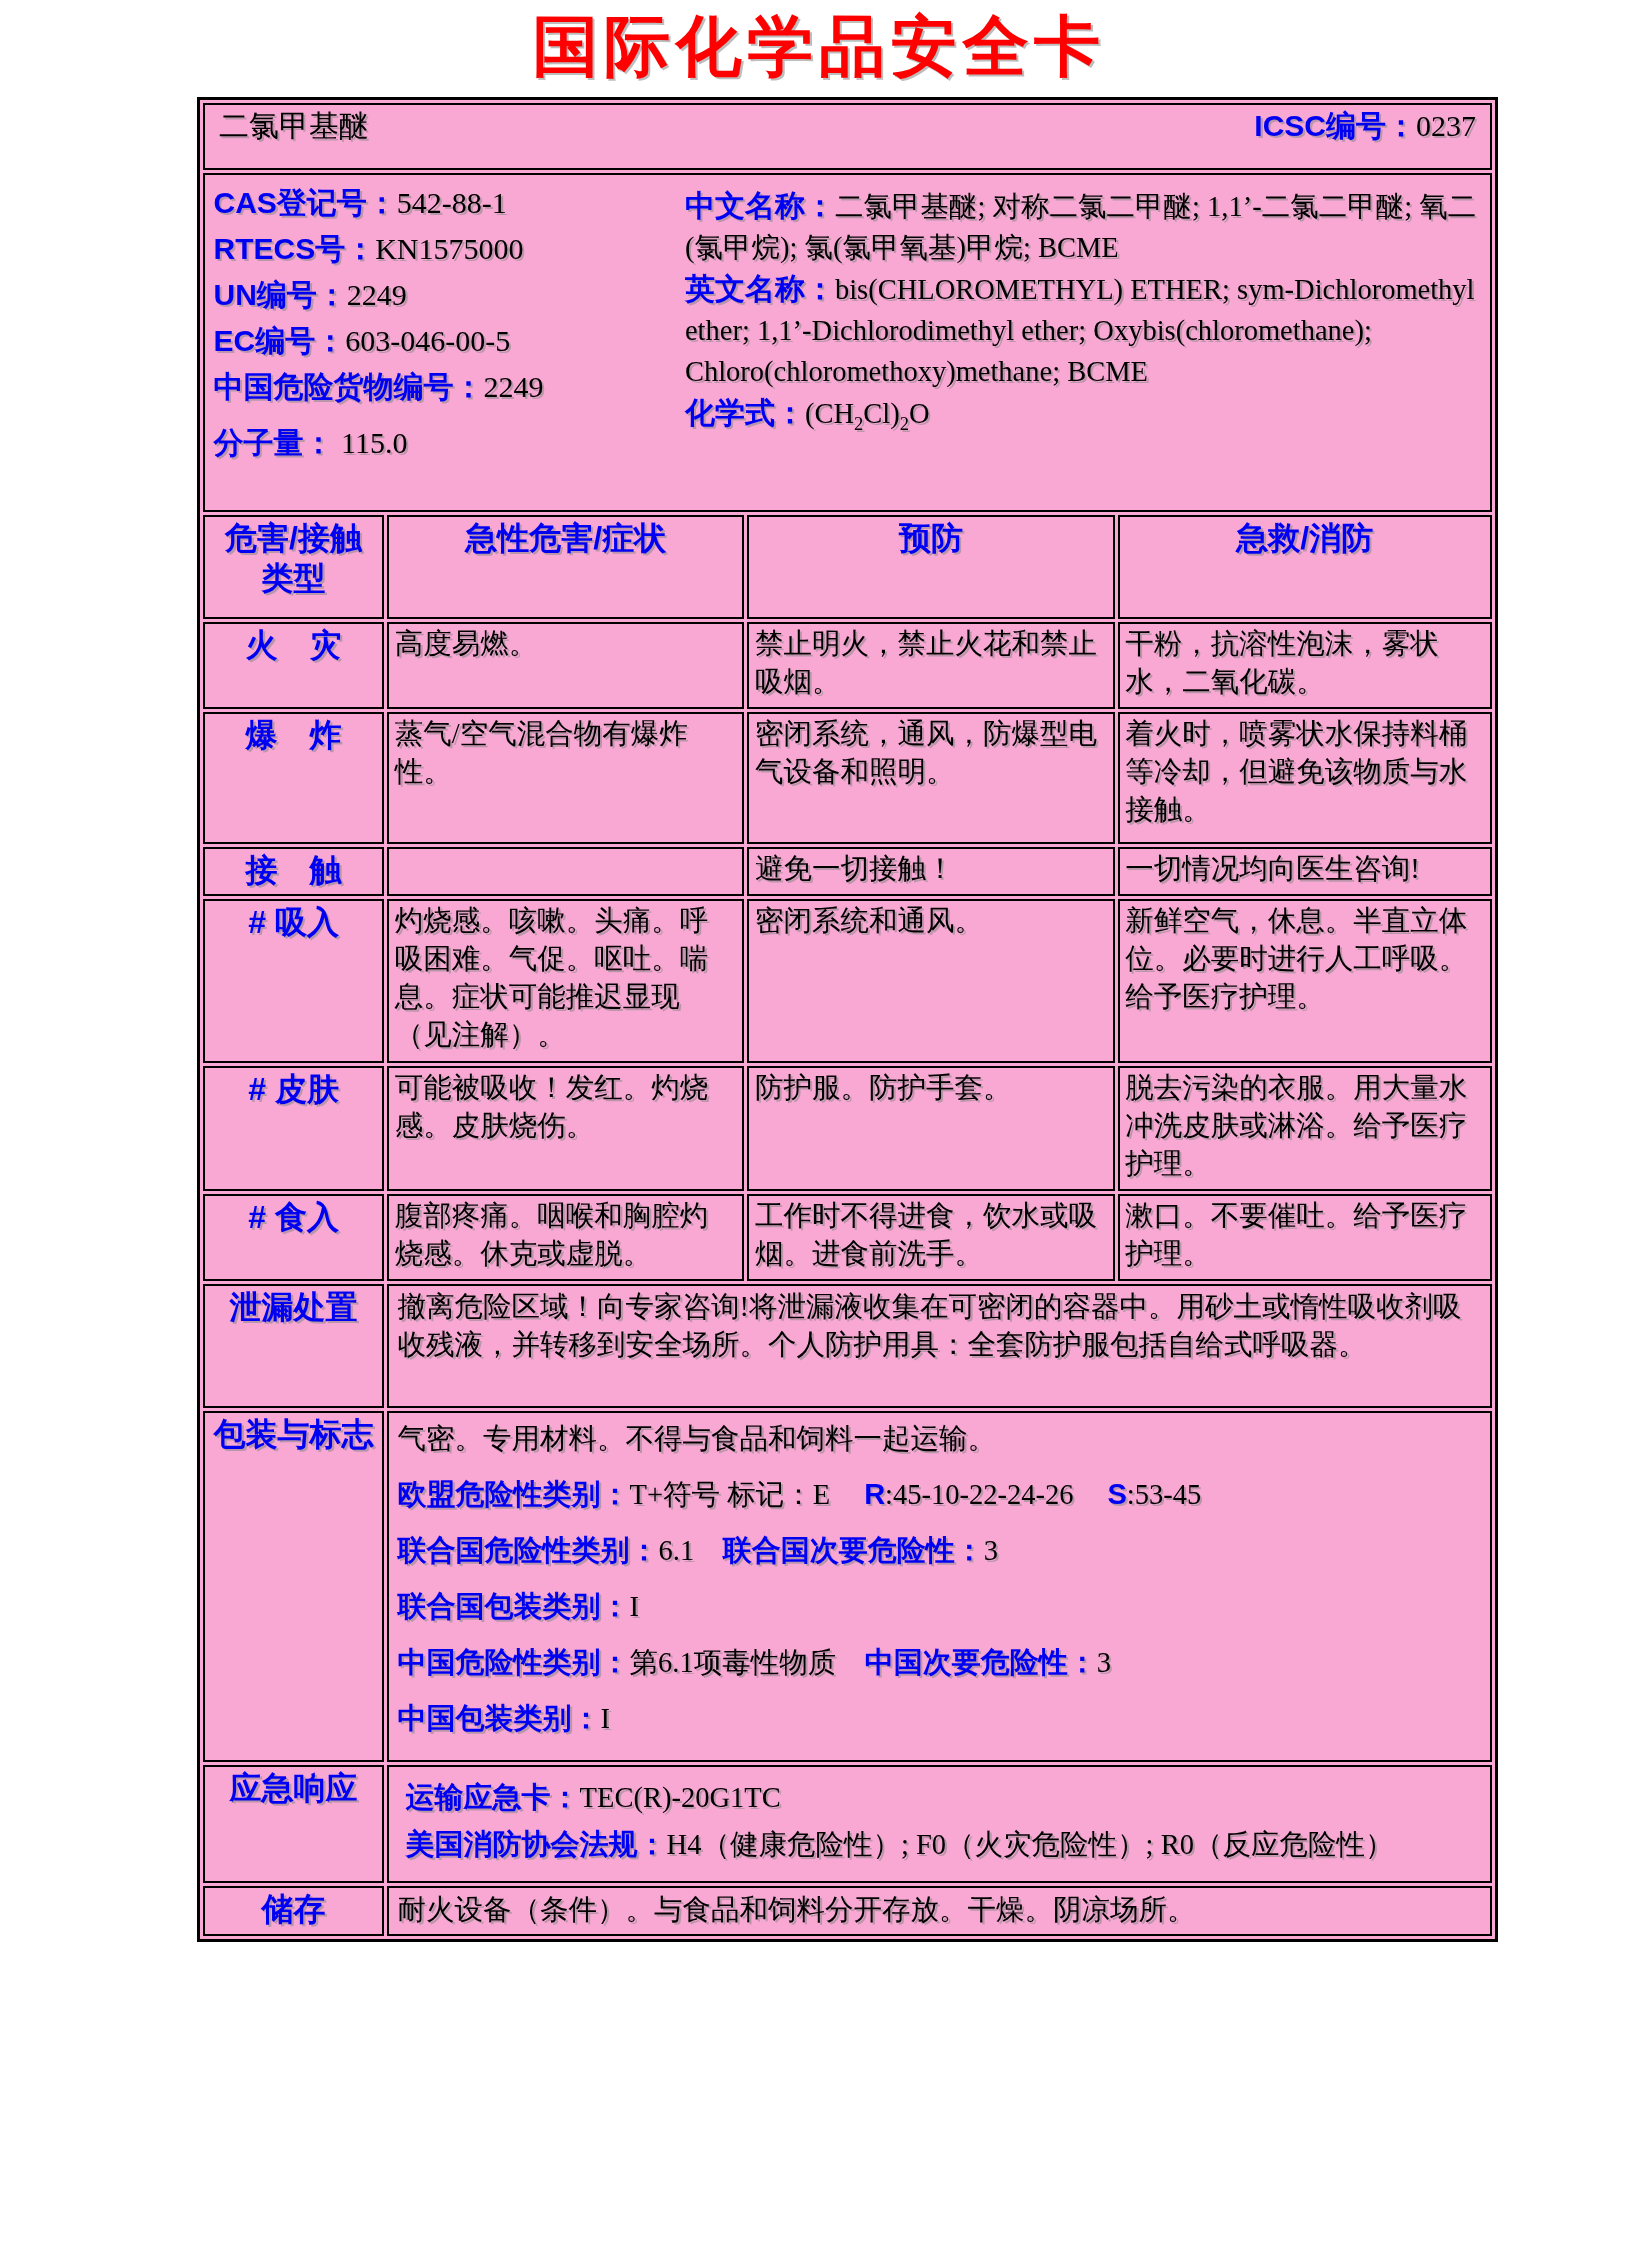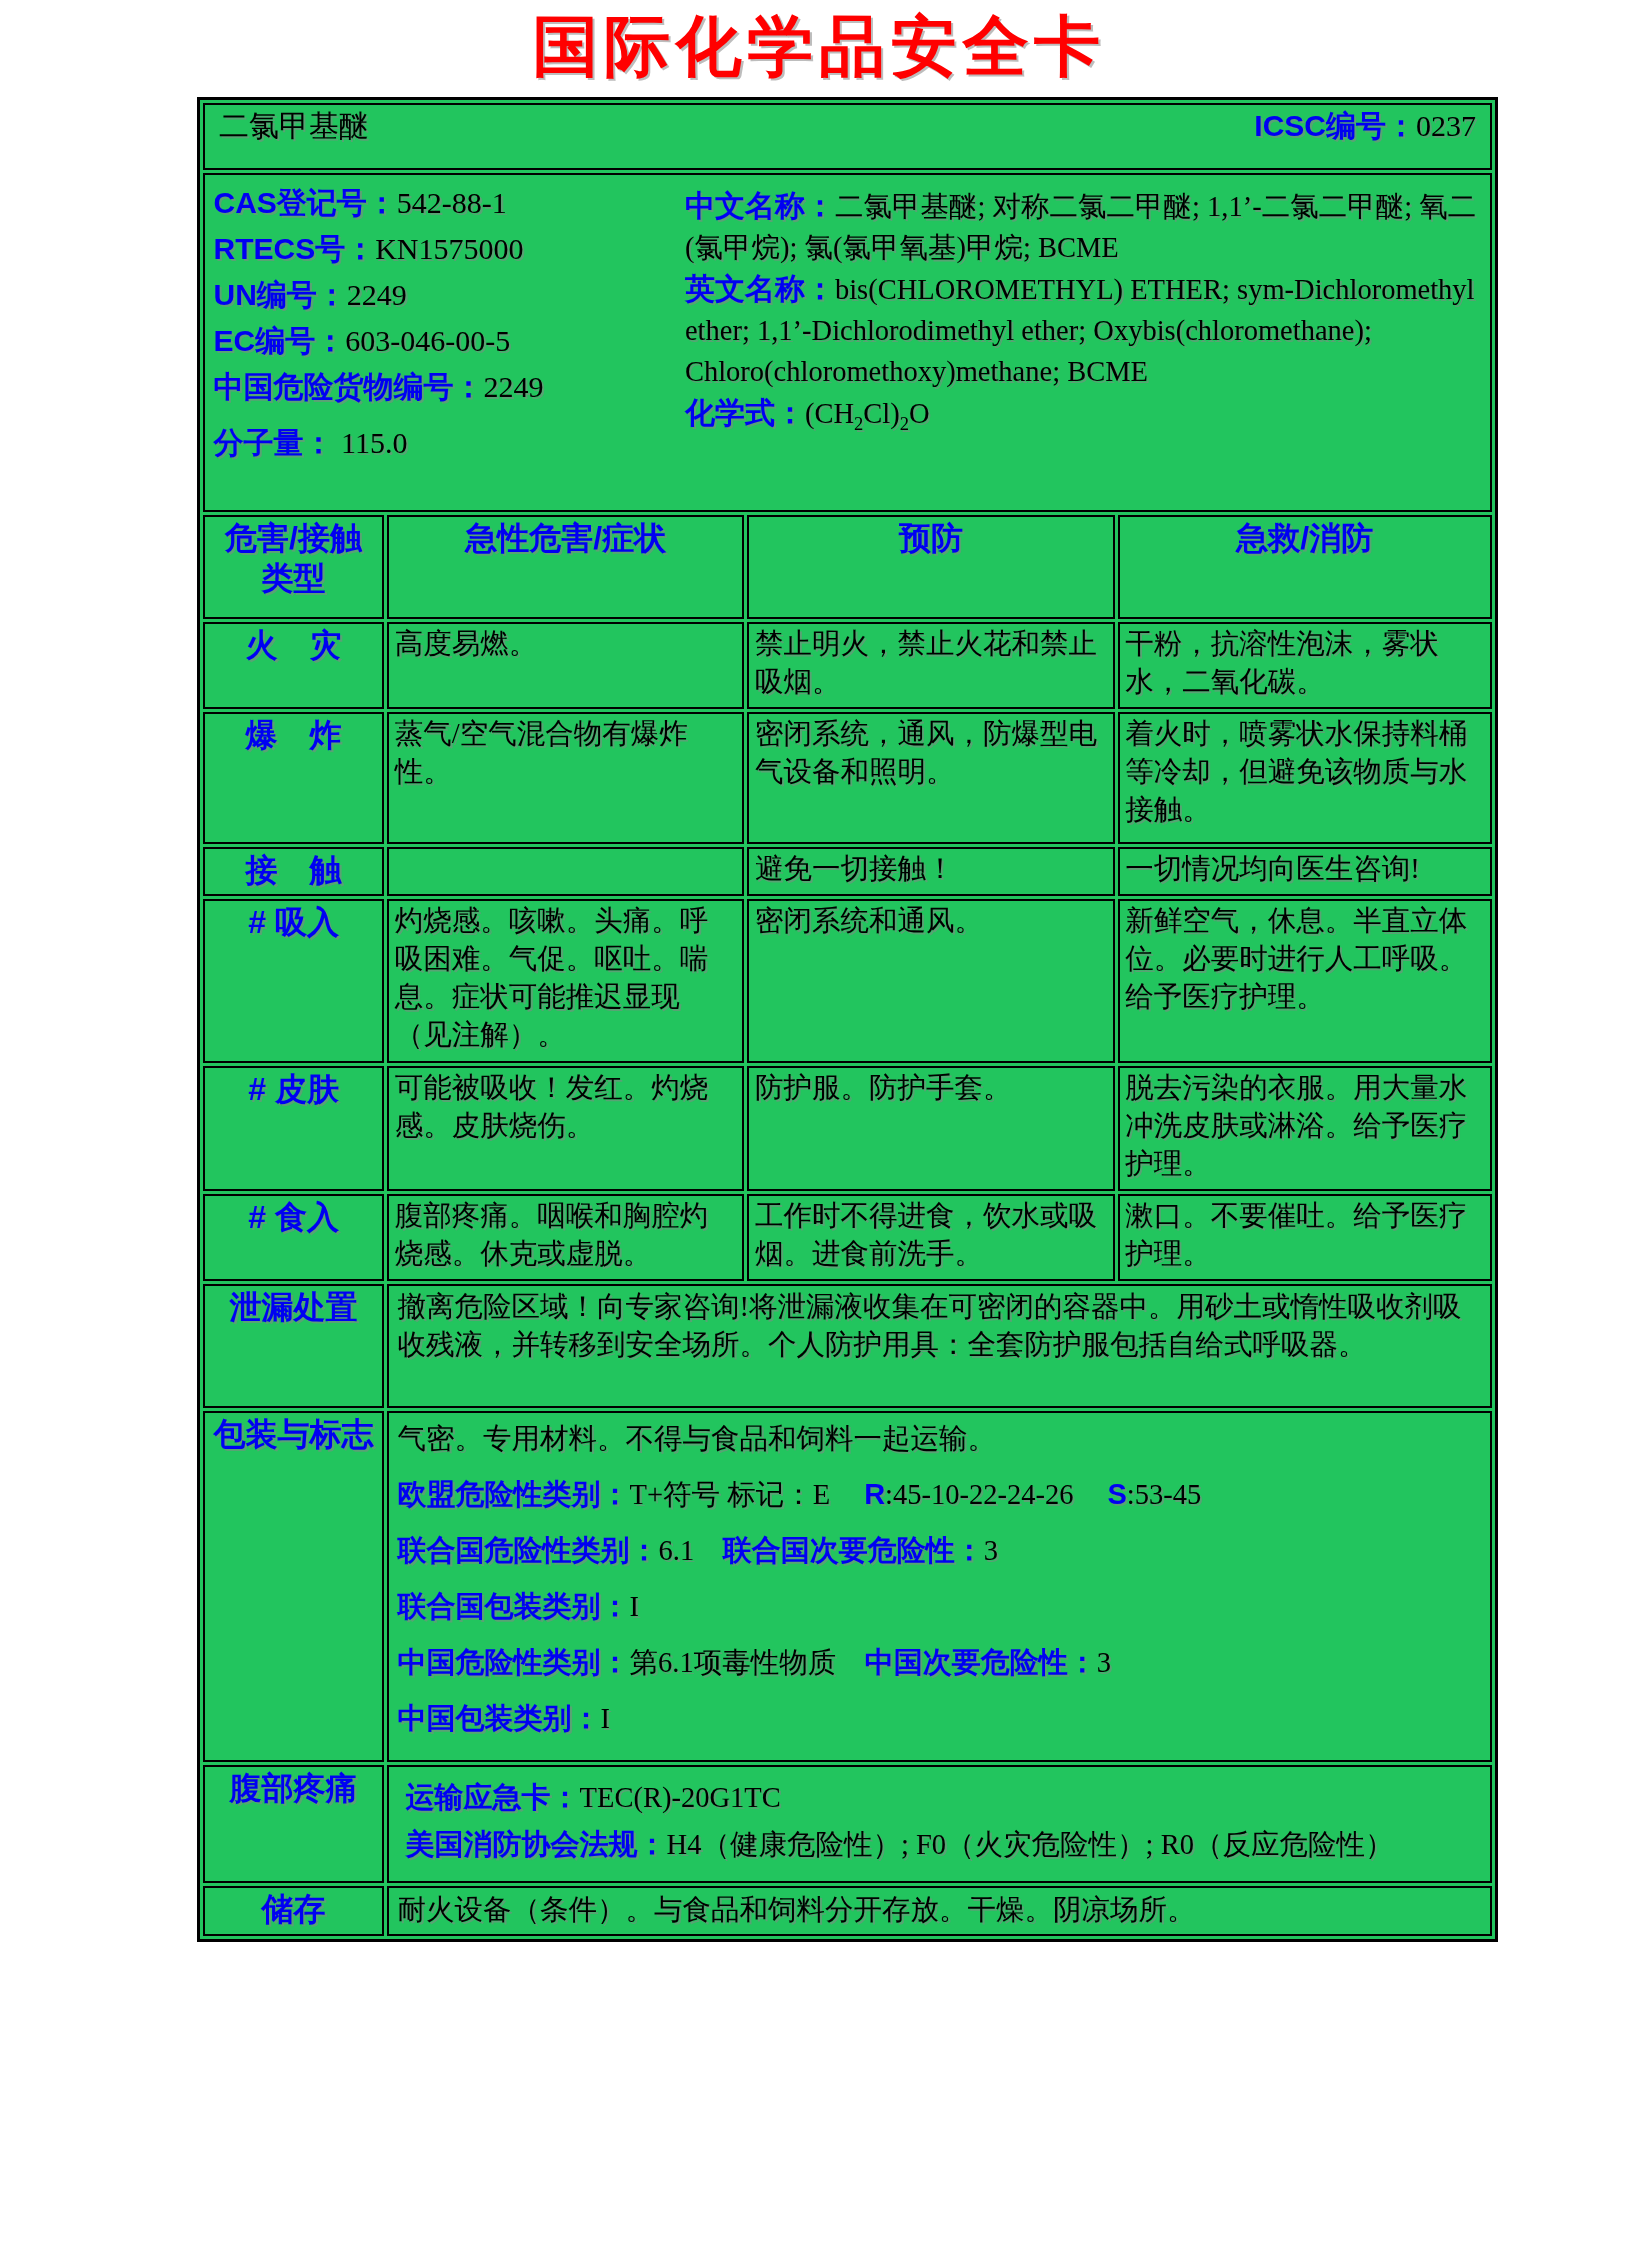--- a/index.html
+++ b/index.html
@@ -8,21 +8,21 @@
     font-family:"Liberation Serif","DejaVu Serif",serif;color:#000;
   }
   .main-title{
     position:absolute;top:4.3px;left:0;width:100%;text-align:center;
     color:#ff0000;font-weight:bold;font-size:66px;line-height:84px;
     letter-spacing:5.7px;font-family:"DejaVu Serif","Liberation Serif",serif;
   }
   table.card{
     position:absolute;left:197px;top:97px;width:1301px;
     border:3.6px solid #000;border-collapse:separate;border-spacing:3.6px;
-    table-layout:fixed;background:#22c55e;
+    table-layout:fixed;background:#f9a8d4;
   }
   table.card td{border:2.1px solid #000;vertical-align:top;overflow:hidden;}
   .sh{text-shadow:2.1px 2.1px 0 rgba(135,135,135,0.55);}
   .blue{
     color:#0000f2;font-weight:bold;
     font-family:"Liberation Sans","DejaVu Sans",sans-serif;
   }
   
   td.titlecell{height:61px;vertical-align:middle;}
   .titlebar{display:flex;justify-content:space-between;align-items:center;padding:0 13px;}
@@ -182,21 +182,21 @@
       <p>
         <span class="blue">中国危险性类别：</span><span>第6.1项毒性物质</span><span class="blue gap2">中国次要危险性：</span><span>3</span>
       </p>
       <p>
         <span class="blue">中国包装类别：</span><span>I</span>
       </p>
     </td>
   </tr>
 
   <tr class="r-emer">
-    <td class="lab sh"><span class="blue">腹部疼痛</span></td>
+    <td class="lab sh"><span class="blue">应急响应</span></td>
     <td class="wide sh" colspan="3">
       <p>
         <span class="blue">运输应急卡：</span><span>TEC(R)-20G1TC</span>
       </p>
       <p>
         <span class="blue">美国消防协会法规：</span><span>H4（健康危险性）; F0（火灾危险性）; R0（反应危险性）</span>
       </p>
     </td>
   </tr>
 

